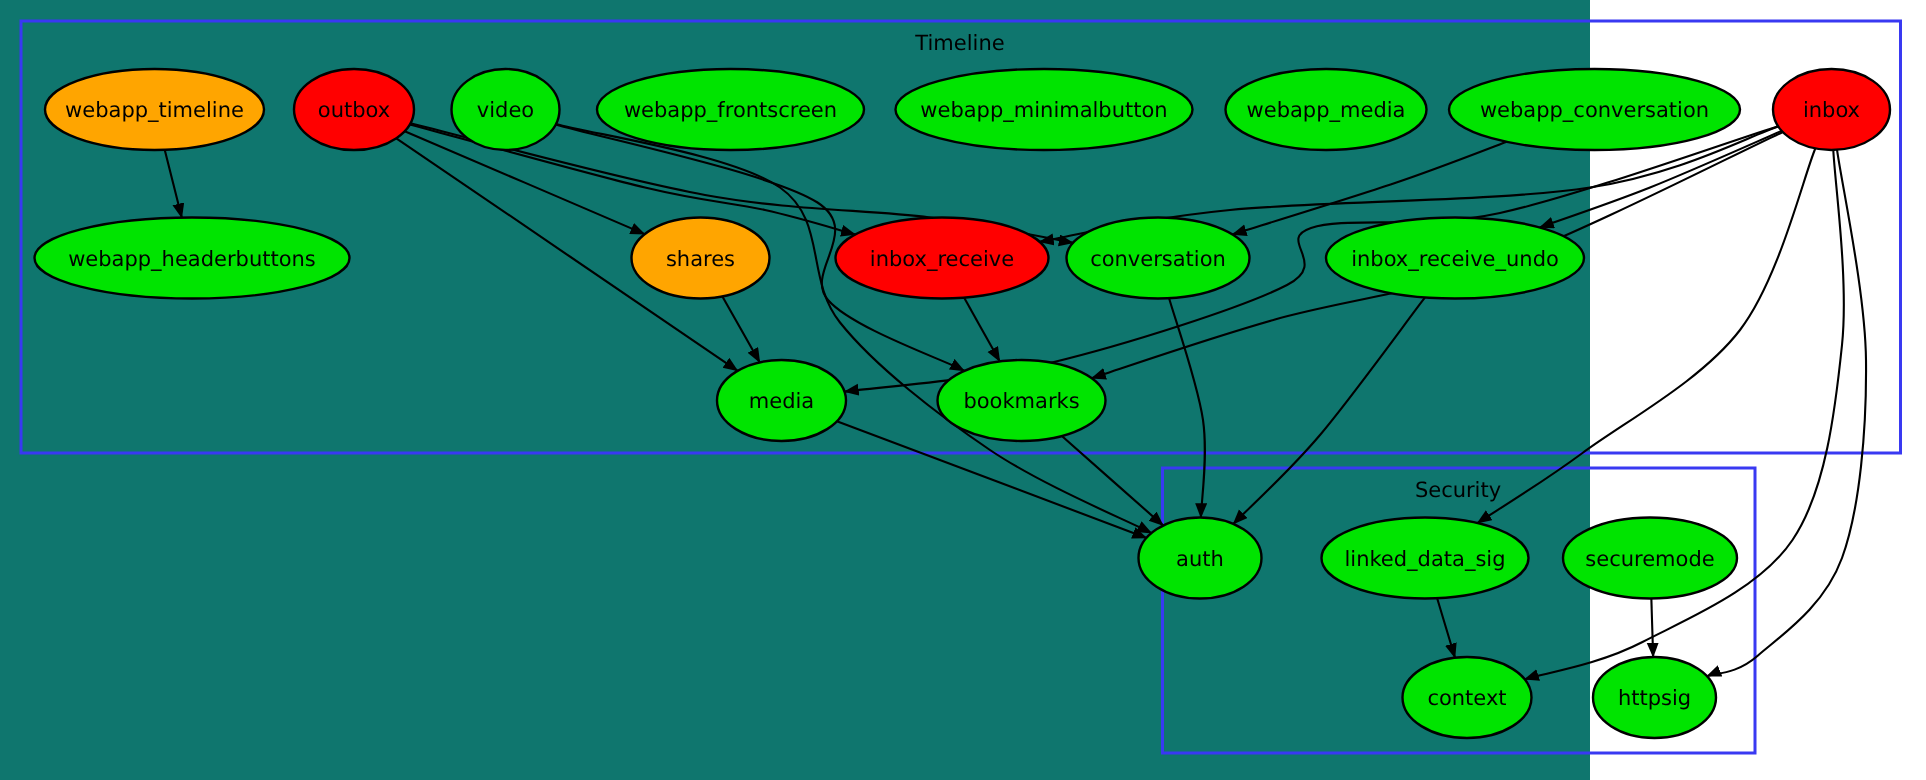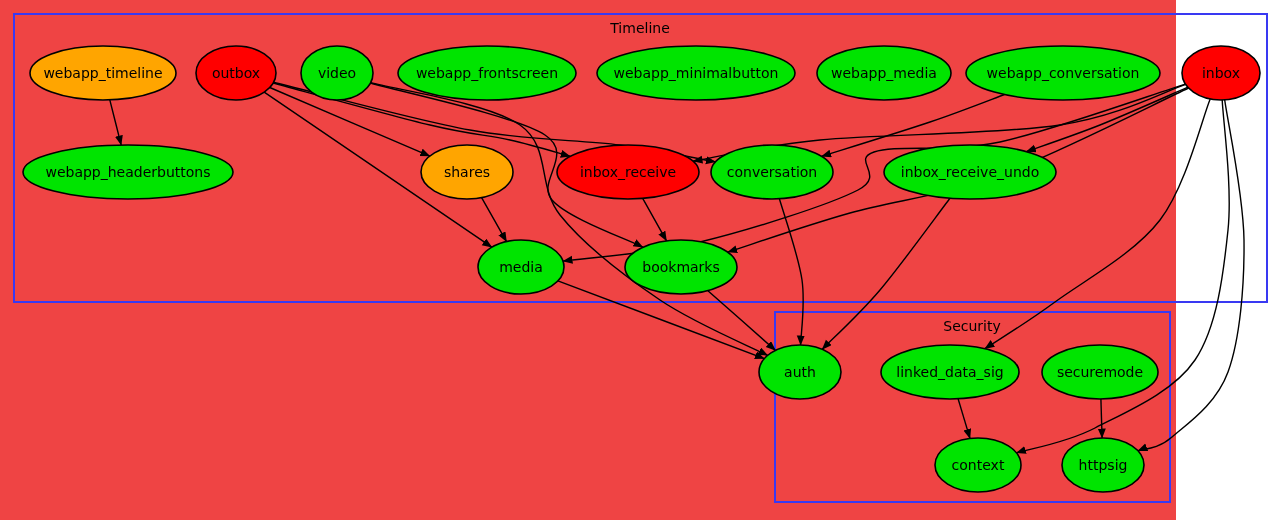--- a/index.html
+++ b/index.html
@@ -1,16 +1,16 @@
 <!DOCTYPE html>
 <html><head>
 <meta charset="utf-8">
 <style>
   html,body{margin:0;padding:0;background:#ffffff;}
-  #stage{width:1176px;height:520px;position:relative;background:#ef4444;
+  #stage{width:1060px;height:520px;position:relative;background:#0f766e;
          font-family:"DejaVu Sans","Liberation Sans",sans-serif;}
   svg{display:block;}
   text{font-family:"DejaVu Sans","Liberation Sans",sans-serif;}
   .node-label{font-size:14px;fill:#000000;}
   .cluster-label{font-size:14px;fill:#000000;}
 </style>
 </head>
 <body>
 
 <div id="stage">

